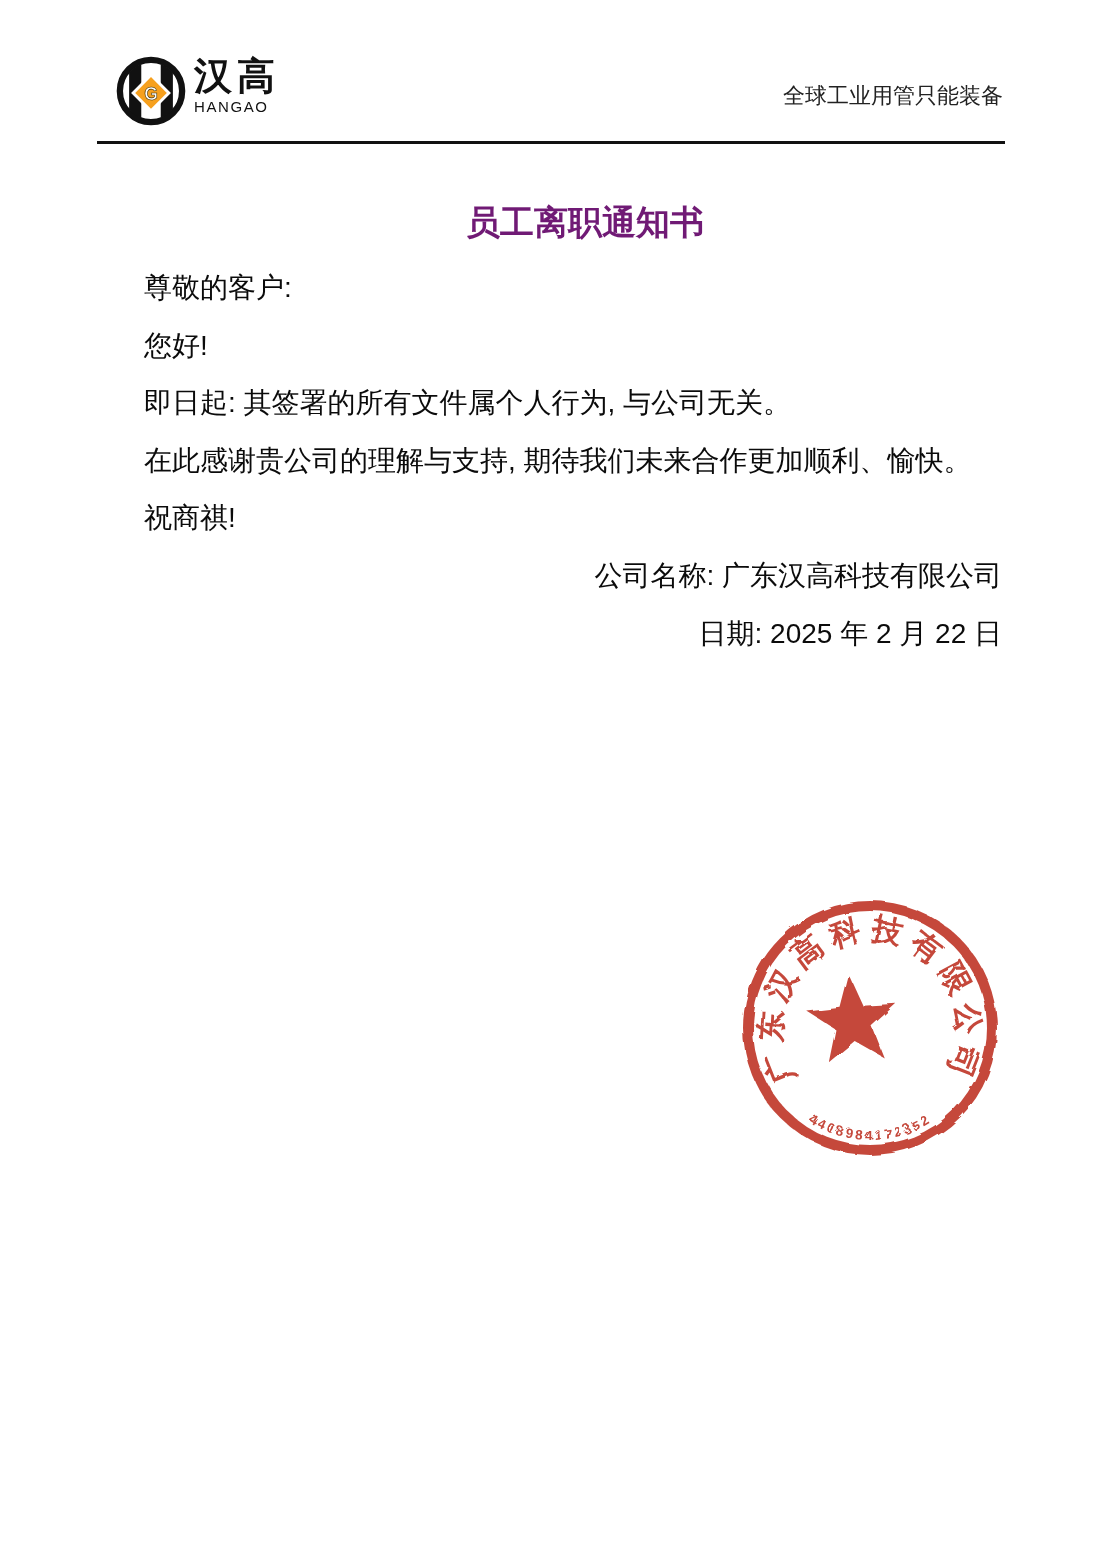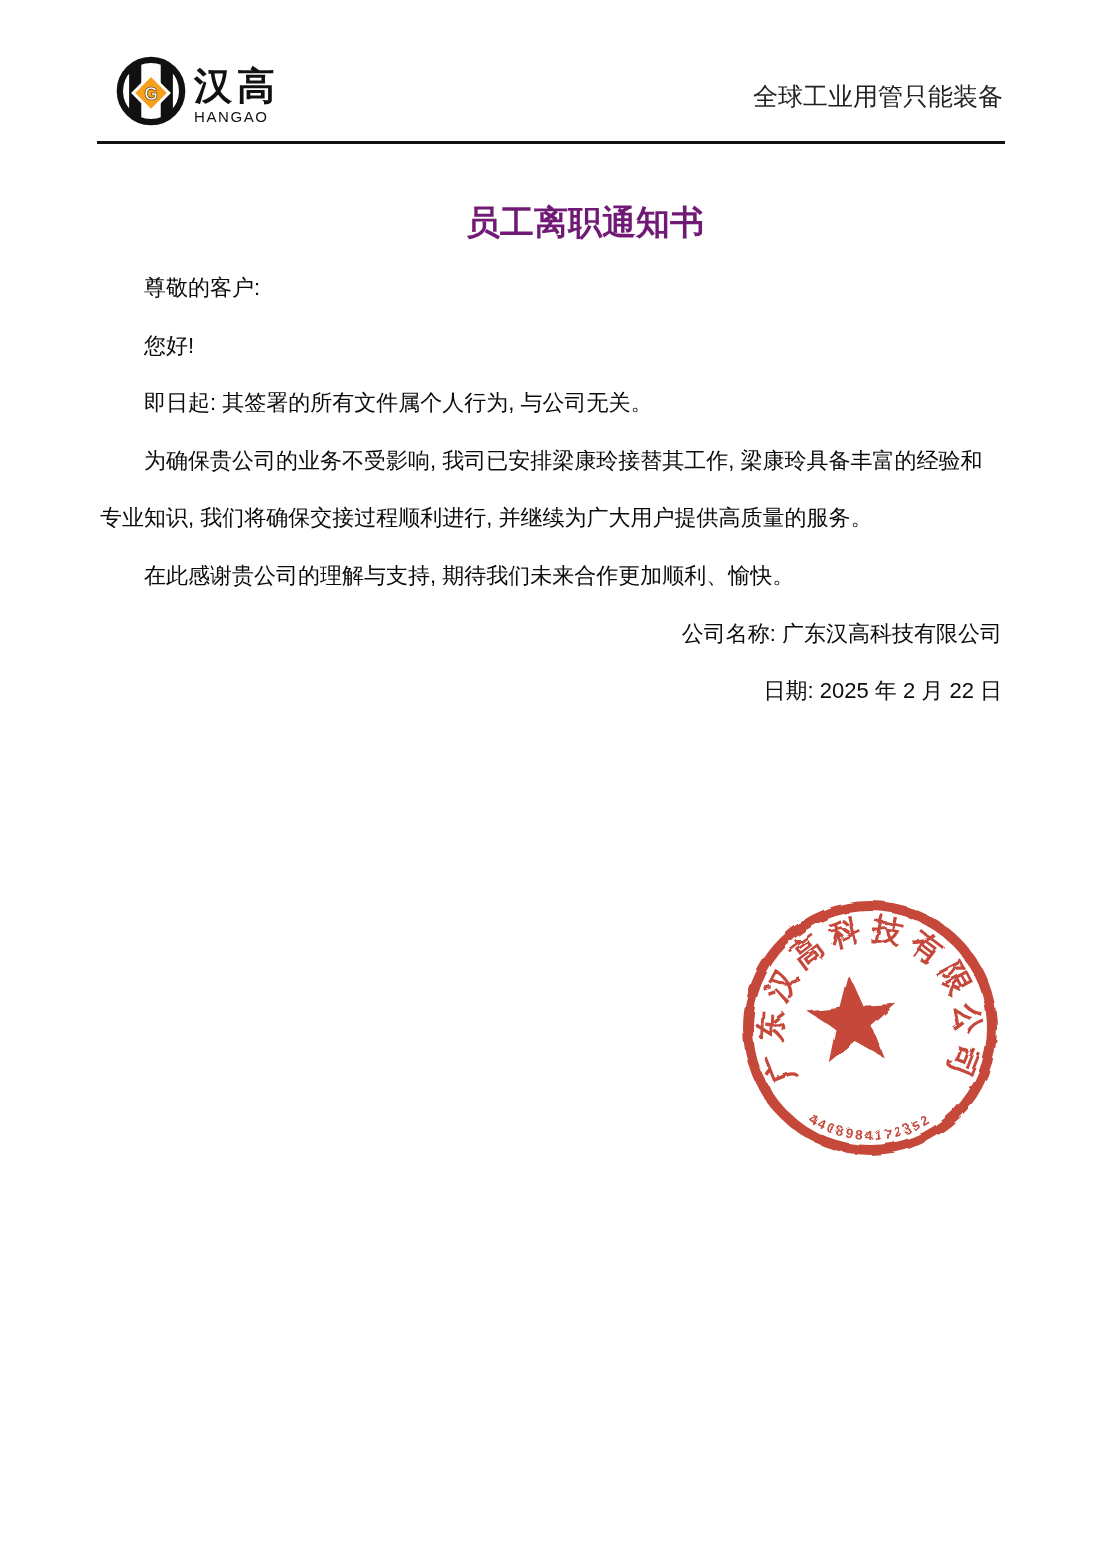--- a/index.html
+++ b/index.html
@@ -3,28 +3,28 @@
 <meta charset="utf-8">
 <style>
   html,body{margin:0;padding:0;background:#fff;}
   body{width:1102px;height:1559px;overflow:hidden;}
   .page{position:relative;width:1102px;height:1559px;background:#fff;
         font-family:"Liberation Sans","DejaVu Sans",sans-serif;color:#111;}
   
   .header{position:absolute;left:97px;right:97px;top:0;height:141px;border-bottom:3px solid #111;}
   .logo{position:absolute;left:18px;top:55px;display:flex;align-items:flex-start;}
   .logo-mark{width:72px;height:72px;flex:0 0 auto;}
-  .logo-text{margin-left:7px;margin-top:12px;}
+  .logo-text{margin-left:7px;margin-top:2px;}
   .logo-zh{font-size:38px;font-weight:700;letter-spacing:5px;line-height:38px;white-space:nowrap;}
   .logo-en{font-size:15px;font-weight:400;letter-spacing:1.6px;line-height:15px;margin-top:4px;}
-  .tagline{position:absolute;right:2px;bottom:34px;font-size:25px;line-height:22px;color:#222;}
+  .tagline{position:absolute;right:2px;bottom:34px;font-size:22px;line-height:22px;color:#222;}
   
   .content{position:absolute;left:100px;right:100px;top:0;padding-top:202px;}
   .doc-title{margin:0;text-align:center;text-indent:68px;font-size:34px;line-height:40px;font-weight:700;color:#701a75;}
-  .letter-body{margin-top:17px;font-size:22px;line-height:57.6px;color:#0b0b0b;}
+  .letter-body{margin-top:17px;font-size:28px;line-height:57.6px;color:#0b0b0b;}
   .letter-body p{margin:0;text-indent:44px;}
   .closing{margin-top:57.6px;}
   .signature{text-align:right;}
   .signature p{text-indent:0;}
   
   .seal{position:absolute;left:720px;top:878px;width:300px;height:300px;
         mix-blend-mode:multiply;opacity:0.92;pointer-events:none;}
 </style>
 </head>
 <body>
@@ -57,22 +57,22 @@
     <div class="tagline">全球工业用管只能装备</div>
   </div>
 
   <div class="content">
     <h1 class="doc-title">员工离职通知书</h1>
 
     <div class="letter-body">
       <p>尊敬的客户:</p>
       <p>您好!</p>
       <p>即日起: 其签署的所有文件属个人行为, 与公司无关。</p>
-      <p>为确保贵公司的业务不受影响, 我司已安排梁康玲接替其工作, 梁康玲具备丰富的经验和专业知识, 我们将确保交接过程顺利进行, 并继续为广大用户提供高质量的服务。</p>
       <p>在此感谢贵公司的理解与支持, 期待我们未来合作更加顺利、愉快。</p>
+      <p class="closing">祝商祺!</p>
       <div class="signature">
         <p>公司名称: 广东汉高科技有限公司</p>
         <p>日期: 2025 年 2 月 22 日</p>
       </div>
     </div>
   </div>
 
   <svg class="seal" viewBox="-150 -150 300 300">
     <defs>
       <path id="arcTop" d="M -72.1 50.5 A 88 88 0 1 1 72.1 50.5" fill="none"></path>

